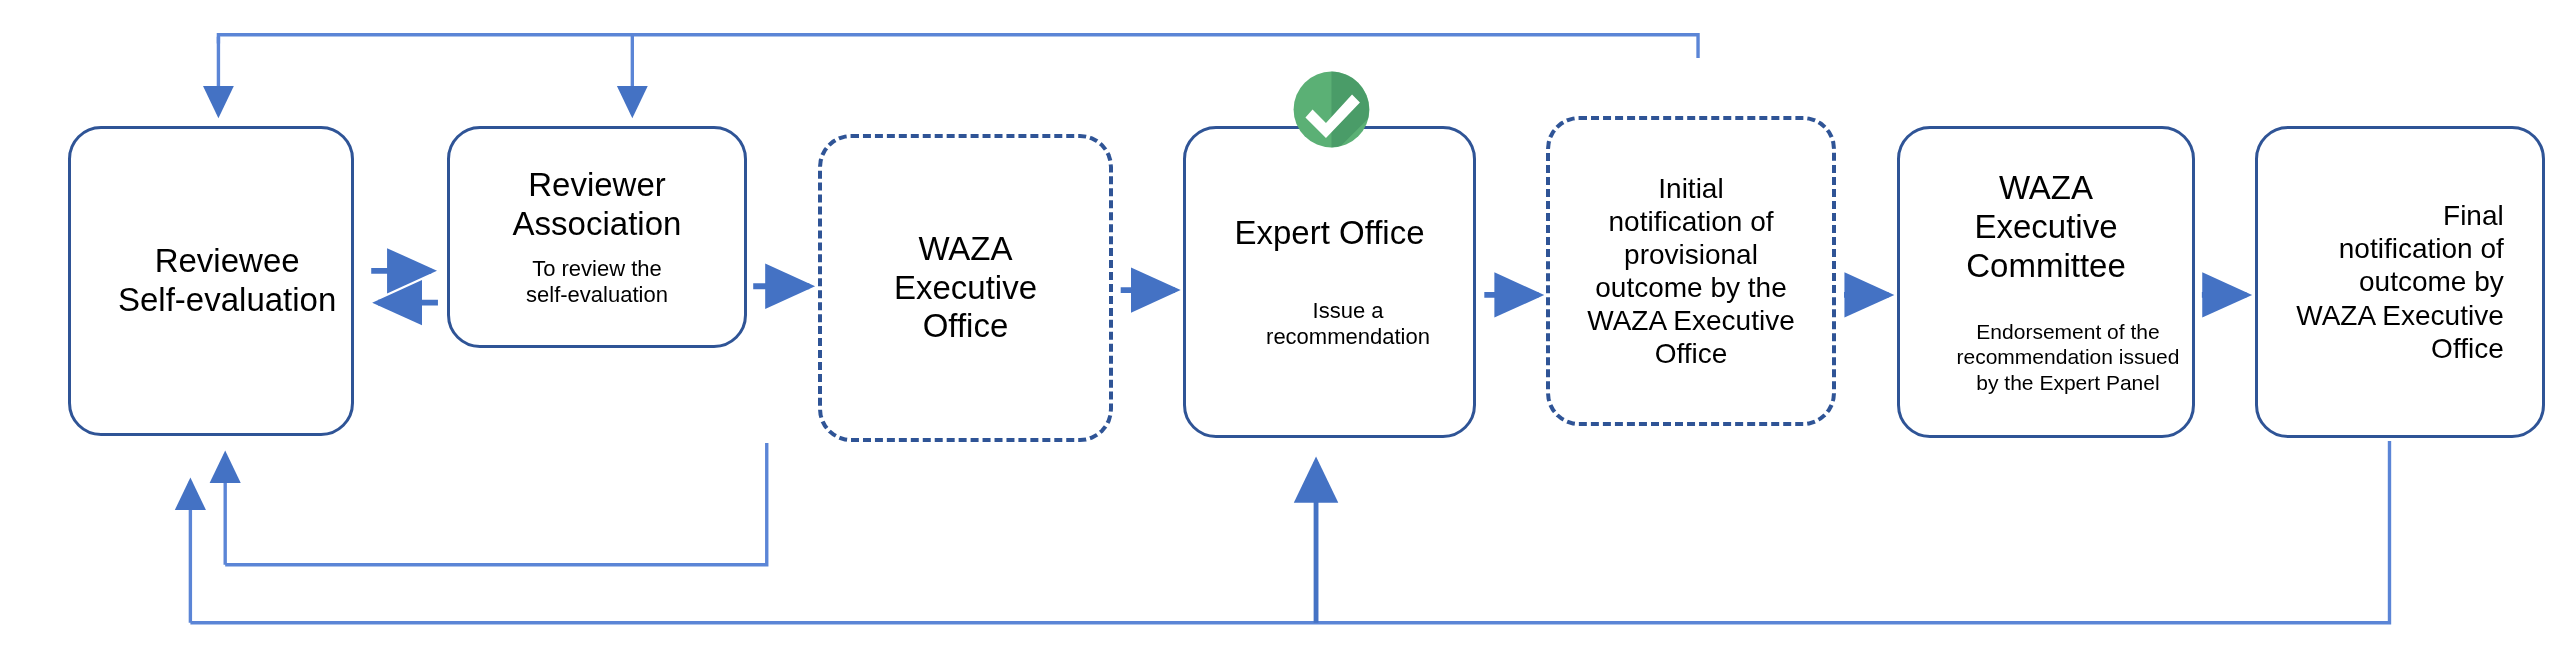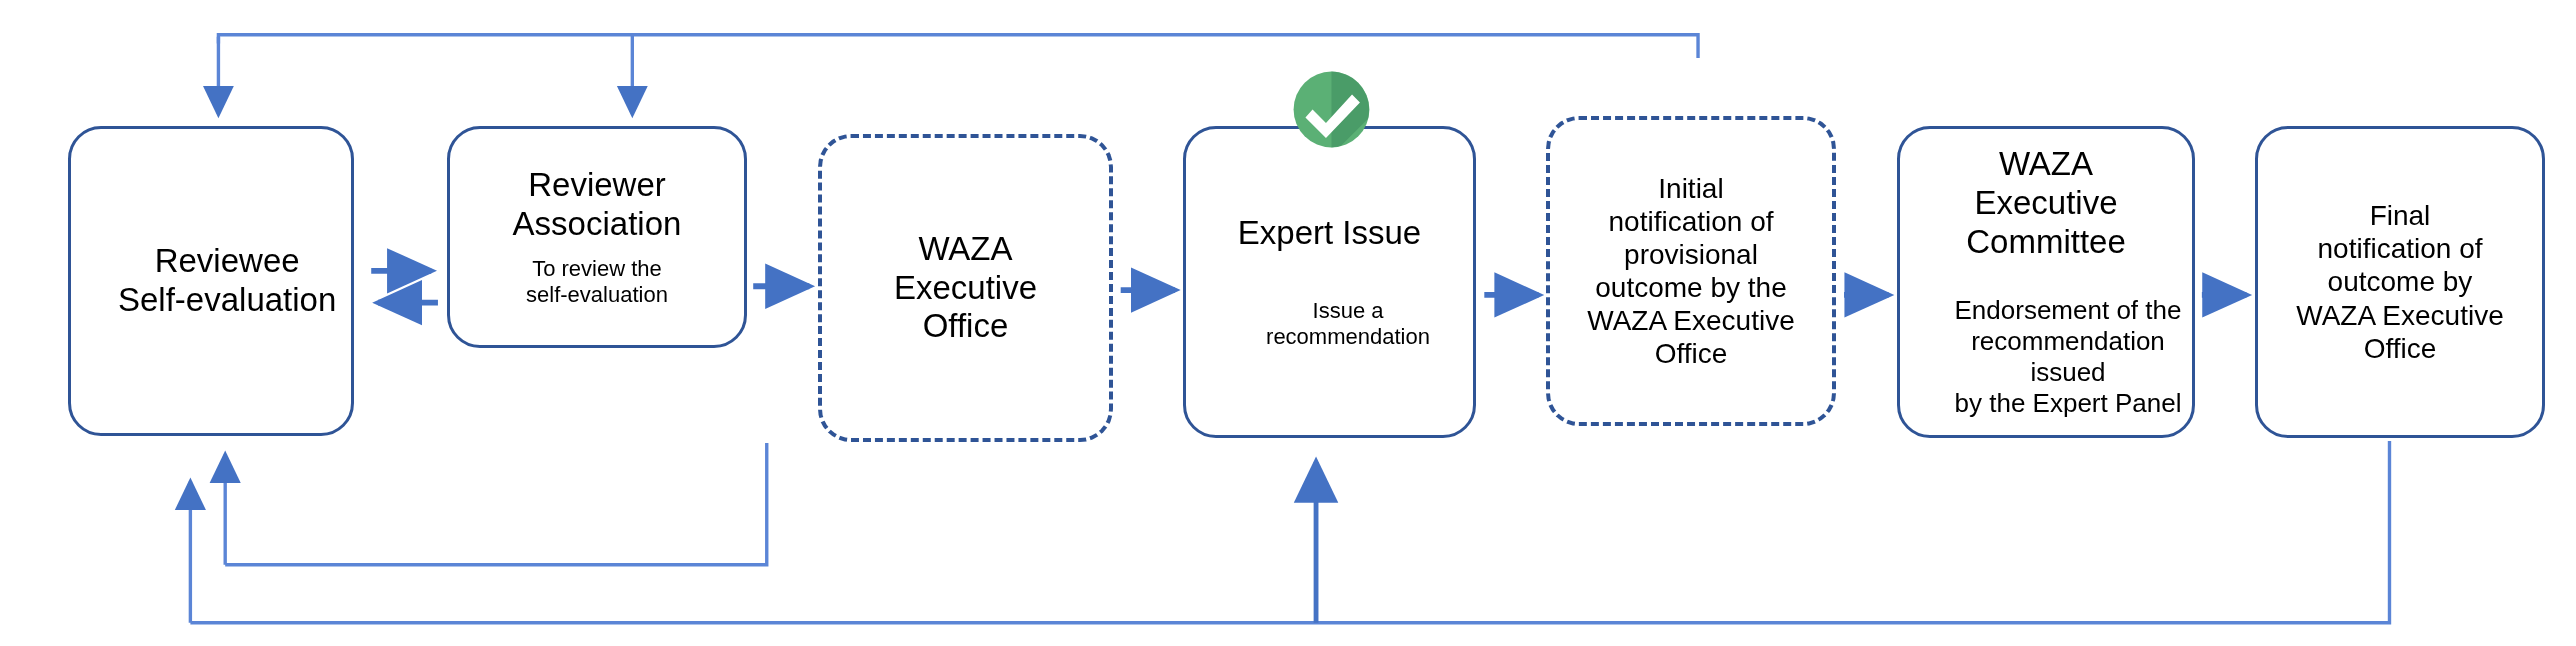--- a/index.html
+++ b/index.html
@@ -56,21 +56,21 @@
     line-height: 1.2;
     color: #000000;
     white-space: pre-line;
     margin-top: 12px;
   }
   .node-title.compact {
     font-size: 28px;
   }
   .node-sub.tight {
     margin-top: 13.5px;
-    font-size: 26px;
+    font-size: 21px;
     margin-left: 44px;
   }
   .badge {
     position: absolute;
     width: 79px;
     height: 79px;
   }
   .badge svg { display: block; width: 100%; height: 100%; }
 </style>
 </head>
@@ -150,21 +150,21 @@
 self-evaluation</div>
   </div>
 
   <div class="node dashed" style="left:818px; top:134px; width:295px; height:308px;">
     <div class="node-title">WAZA
 Executive
 Office</div>
   </div>
 
   <div class="node solid" style="left:1183px; top:126px; width:293px; height:312px;">
-    <div class="node-title">Expert Issue</div>
+    <div class="node-title">Expert Office</div>
     <div class="node-sub" style="margin-top:45px;margin-left:37px;">Issue a
 recommendation</div>
   </div>
 
   <div class="node dashed" style="left:1546px; top:116px; width:290px; height:310px;">
     <div class="node-title compact">Initial
 notification of
 provisional
 outcome by the
 WAZA Executive
@@ -174,21 +174,21 @@
 
   <div class="node solid" style="left:1897px; top:126px; width:298px; height:312px;">
     <div class="node-title">WAZA
 Executive
 Committee</div>
     <div class="node-sub tight" style="margin-top:33px;">Endorsement of the
 recommendation issued
 by the Expert Panel</div>
   </div>
 
-  <div class="node solid" style="left:2255px; top:126px; width:290px; height:312px;">
+  <div class="node solid" style="left:2255px; top:126px; width:290px; height:312px;text-align:right;">
     <div class="node-title compact">Final
 notification of
 outcome by
 WAZA Executive
 Office</div>
 
   </div>
 
   <div class="badge" style="left:1292px; top:70px;">
     <svg viewBox="0 0 100 100" xmlns="http://www.w3.org/2000/svg">

